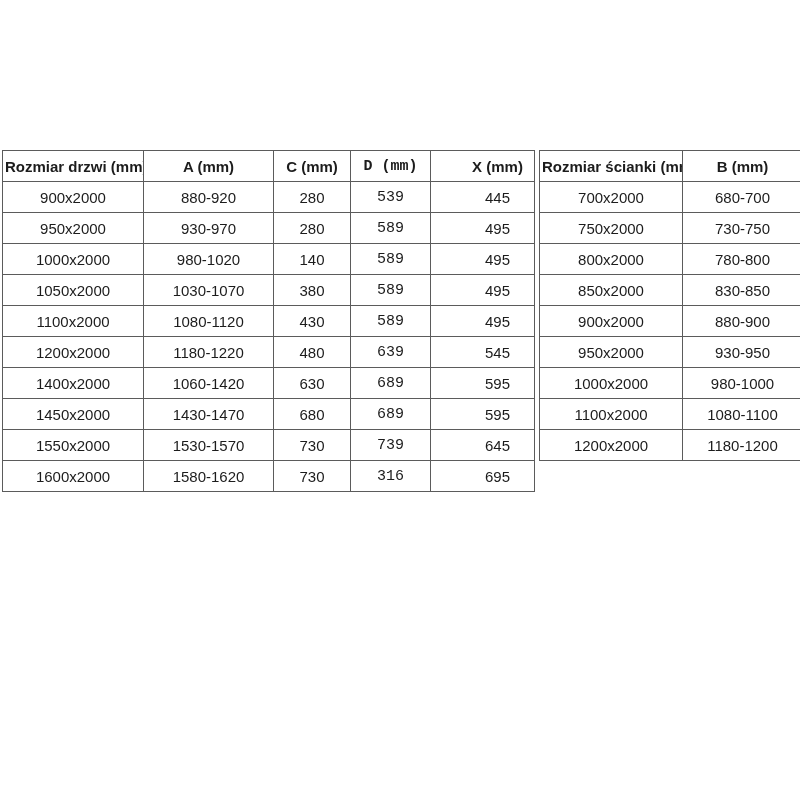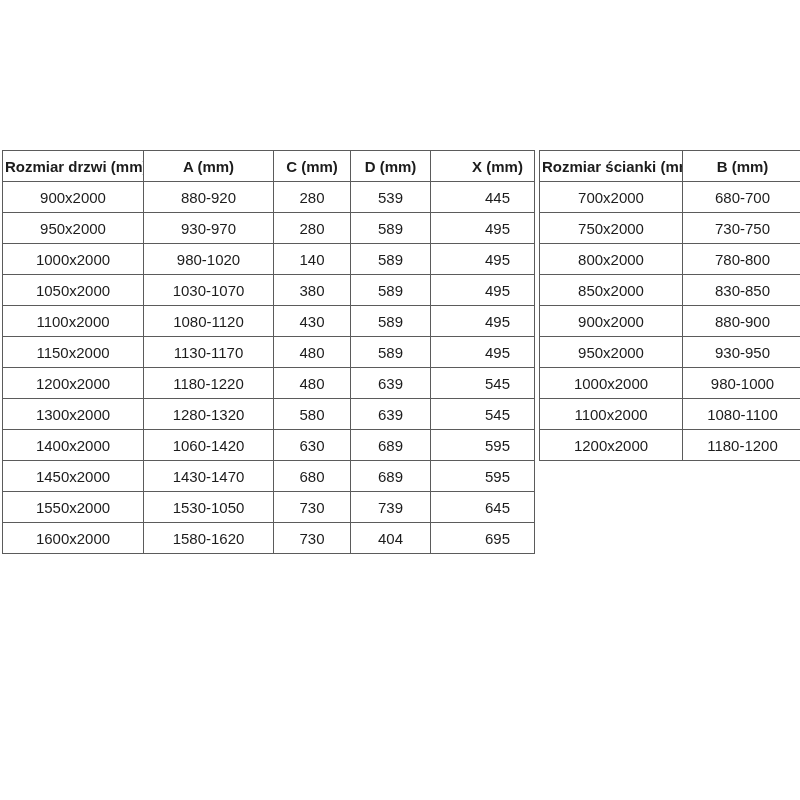--- a/index.html
+++ b/index.html
@@ -38,21 +38,21 @@
     font-weight: bold;
   }
   #doors-table {
     left: 2px;
     top: 150px;
     width: 479px;
   }
   #doors-table th:nth-child(1), #doors-table td:nth-child(1) { width: 136px; }
   #doors-table th:nth-child(2), #doors-table td:nth-child(2) { width: 125px; margin-top: 41px; }
   #doors-table th:nth-child(3), #doors-table td:nth-child(3) { width: 72px; }
-  #doors-table th:nth-child(4), #doors-table td:nth-child(4) { width: 75px; }
+  #doors-table th:nth-child(4), #doors-table td:nth-child(4) { width: 75px; font-family: Liberation Mono, monospace; }
   #doors-table th:nth-child(5), #doors-table td:nth-child(5) { width: 69px; padding-left: 32px; }
   #walls-table {
     left: 539px;
     top: 150px;
     width: 255px;
   }
   #walls-table th:nth-child(1), #walls-table td:nth-child(1) { width: 138px; }
   #walls-table th:nth-child(2), #walls-table td:nth-child(2) { width: 115px; }
 </style>
 </head>
@@ -99,66 +99,52 @@
           <td>495</td>
         </tr>
         <tr>
           <td>1100x2000</td>
           <td>1080-1120</td>
           <td>430</td>
           <td>589</td>
           <td>495</td>
         </tr>
         <tr>
-          <td>1150x2000</td>
-          <td>1130-1170</td>
-          <td>480</td>
-          <td>589</td>
-          <td>495</td>
-        </tr>
-        <tr>
           <td>1200x2000</td>
           <td>1180-1220</td>
           <td>480</td>
-          <td>639</td>
-          <td>545</td>
-        </tr>
-        <tr>
-          <td>1300x2000</td>
-          <td>1280-1320</td>
-          <td>580</td>
           <td>639</td>
           <td>545</td>
         </tr>
         <tr>
           <td>1400x2000</td>
           <td>1060-1420</td>
           <td>630</td>
           <td>689</td>
           <td>595</td>
         </tr>
         <tr>
           <td>1450x2000</td>
           <td>1430-1470</td>
           <td>680</td>
           <td>689</td>
           <td>595</td>
         </tr>
         <tr>
           <td>1550x2000</td>
-          <td>1530-1050</td>
+          <td>1530-1570</td>
           <td>730</td>
           <td>739</td>
           <td>645</td>
         </tr>
         <tr>
           <td>1600x2000</td>
           <td>1580-1620</td>
           <td>730</td>
-          <td>404</td>
+          <td>316</td>
           <td>695</td>
         </tr>
       </tbody>
     </table>
   <table class="spec" id="walls-table">
       <thead>
         <tr>
           <th>Rozmiar ścianki (mm)</th>
           <th>B (mm)</th>
         </tr>

